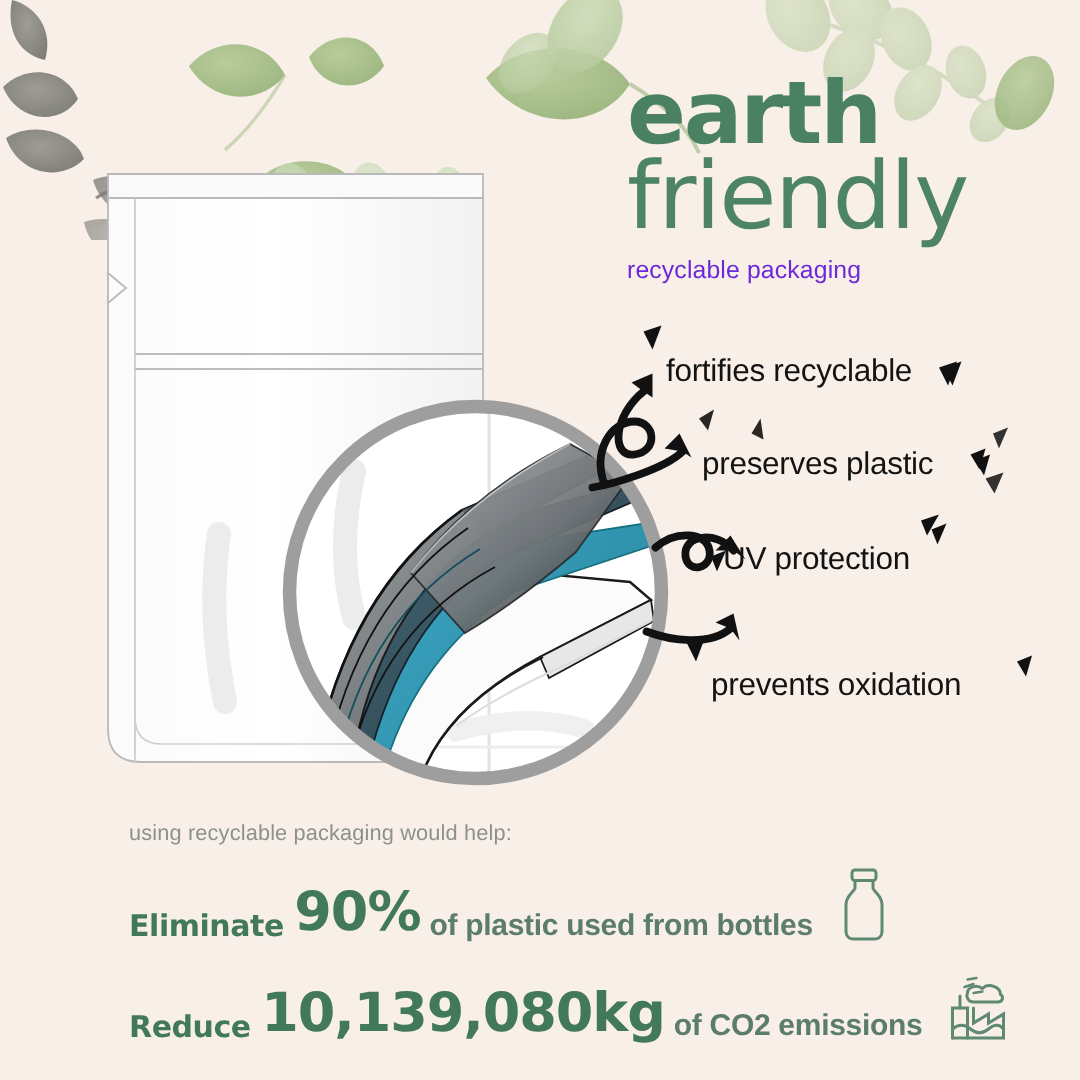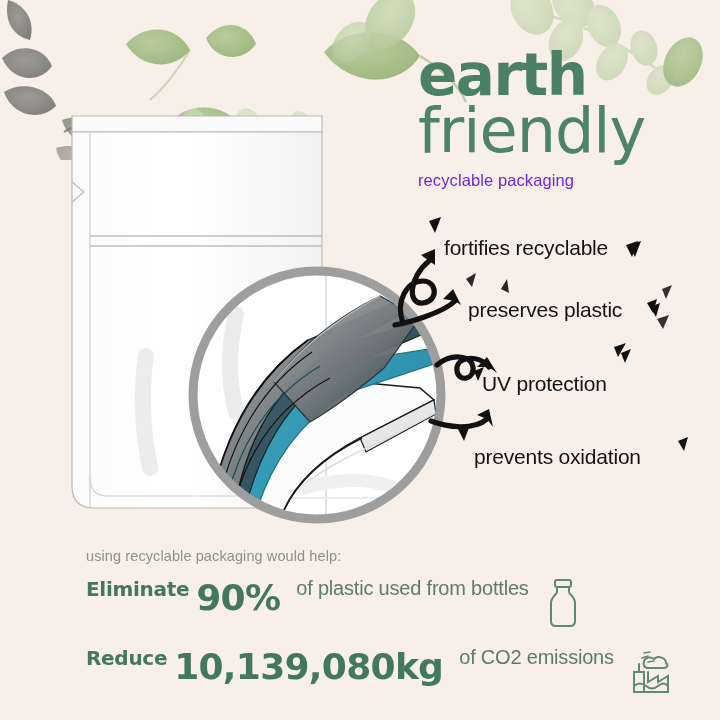--- a/index.html
+++ b/index.html
@@ -46,34 +46,34 @@
   
   .callout{
     font-family:"Liberation Sans", sans-serif;
     font-size:21px;
     color:#131313;
     white-space:nowrap;
     letter-spacing:-0.2px;
   }
   #callout-0{left:444px;top:236px;}
   #callout-1{left:468px;top:298px;}
-  #callout-2{left:482px;top:372px;}
+  #callout-2{left:482px;top:361px;}
   #callout-3{left:474px;top:445px;}
 
   
   #stats{left:86px;top:548px;width:560px;}
   #stats-intro{
     font-family:"Liberation Sans", sans-serif;
     font-size:14.5px;
     color:#8d9289;
     margin:0 0 13px 0;
     letter-spacing:0.1px;
   }
   .stat-row{
-    display:flex;align-items:flex-start;
+    display:flex;align-items:flex-end;
     margin-bottom:17px;
     white-space:nowrap;
   }
   .stat-verb{
     font-family:"DejaVu Sans", sans-serif;
     font-weight:700;
     font-size:20px;
     color:#43795b;
     letter-spacing:-0.3px;
   }
@@ -82,22 +82,23 @@
     font-weight:700;
     font-size:36px;
     color:#43795b;
     letter-spacing:-0.7px;
     margin-left:7px;
   }
   .stat-tail{
     font-family:"Liberation Sans", sans-serif;
     font-size:20px;
     color:#5c7d6b;
-    margin-left:16px;
+    margin-left:6px;
     letter-spacing:-0.2px;
+    font-weight:bold;
   }
   .stat-icon{margin-left:14px;}
 </style>
 </head>
 <body style="background: rgb(248, 239, 233);">
 
 <div id="stage">
 
   <div class="abs" style="left:0;top:0;width:720px;height:160px;">
     <svg width="720" height="160" viewBox="0 0 720 160">

